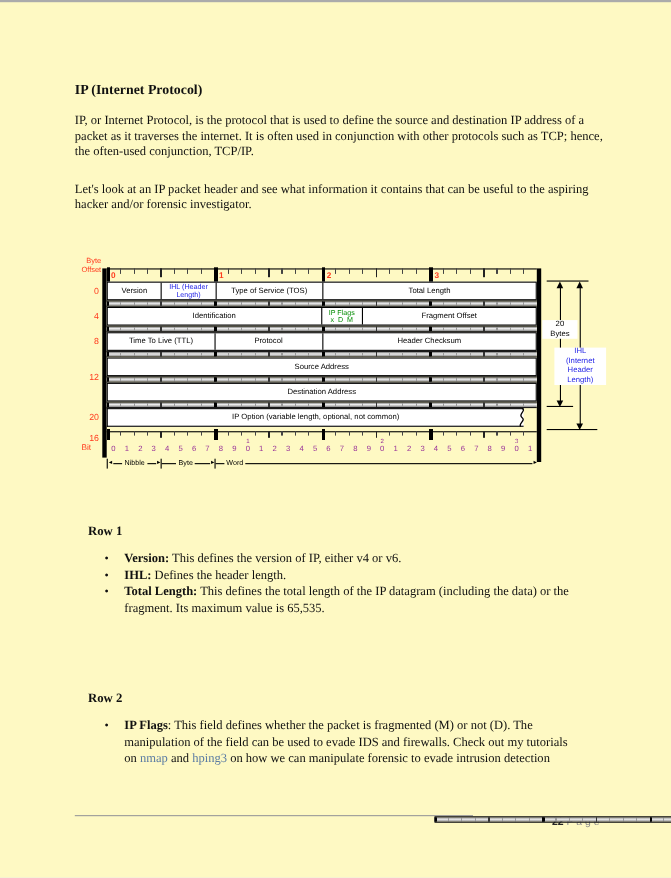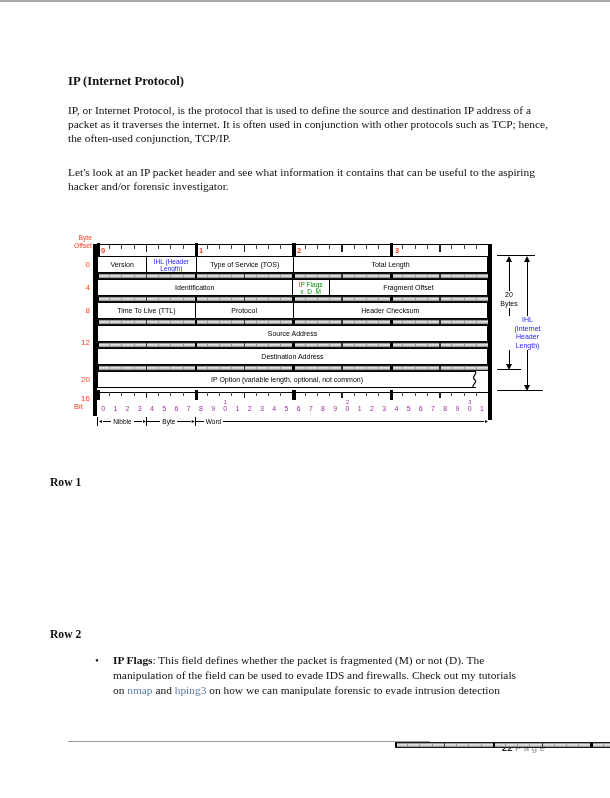--- a/index.html
+++ b/index.html
@@ -1,24 +1,24 @@
 <!DOCTYPE html>
 <html style="--red: #ff3b1e; --blue: #2323e6; --green: #0a8f0a; --purple: #993399;"><head>
 <meta charset="utf-8">
 <style>
   html,body{margin:0;padding:0;background:#e9e9e9;}
-  .page{position:relative;width:610px;height:798px;background:#ffffff;overflow:hidden;
+  .page{position:relative;width:610px;height:798px;background:#fef9c3;overflow:hidden;
         font-family:"Liberation Serif",serif;color:#101010;}
   .top-edge{position:absolute;left:0;top:0;width:610px;height:2px;background:#ababab;}
 
   
   h1.doc-title{position:absolute;left:68px;top:74px;margin:0;font-size:12.6px;font-weight:bold;}
   p.body{position:absolute;left:68px;width:484px;margin:0;font-size:11.4px;line-height:14px;}
   #para1{top:103px;} #para2{top:165px;}
-  h2.row-head{position:absolute;left:50px;margin:0;font-size:11.6px;font-weight:bold;}
+  h2.row-head{position:absolute;left:80px;margin:0;font-size:11.6px;font-weight:bold;}
   #row1-head{top:476px;} #row2-head{top:628px;}
   ul.bullets{position:absolute;left:68px;width:462px;margin:0;padding:0;list-style:none;
              font-size:11.4px;line-height:15px;}
   #row1-list{top:501px;} #row2-list{top:653px;}
   ul.bullets li{position:relative;padding-left:45px;}
   ul.bullets li::before{content:"\2022";position:absolute;left:27px;top:0;font-size:11px;}
   ul.bullets b{font-weight:bold;}
   a.doclink{color:#5b7ca3;cursor:pointer;}
 
   
@@ -421,20 +421,23 @@
       <div>IHL</div>
       <div>(Internet</div>
       <div>Header</div>
       <div>Length)</div>
     </div>
   </div>
 
   <h2 class="row-head" id="row1-head">Row 1</h2>
   <ul class="bullets" id="row1-list">
 
+  <li><b>Version:</b><span> This defines the version of IP, either v4 or v6.</span></li>
+      <li><b>IHL:</b><span> Defines the header length.</span></li>
+      <li><b>Total Length:</b><span> This defines the total length of the IP datagram (including the data) or the fragment. Its maximum value is 65,535.</span></li>
     </ul>
 
   <h2 class="row-head" id="row2-head">Row 2</h2>
   <ul class="bullets" id="row2-list">
     <li>
       <b>IP Flags</b><span>: This field defines whether the packet is fragmented (M) or not (D). The manipulation of the field can be used to evade IDS and firewalls. Check out my tutorials on </span><a class="doclink">nmap</a><span> and </span><a class="doclink">hping3</a><span> on how we can manipulate forensic to evade intrusion detection</span>
     </li>
   </ul>
 
   <div class="footer-rule"></div>

